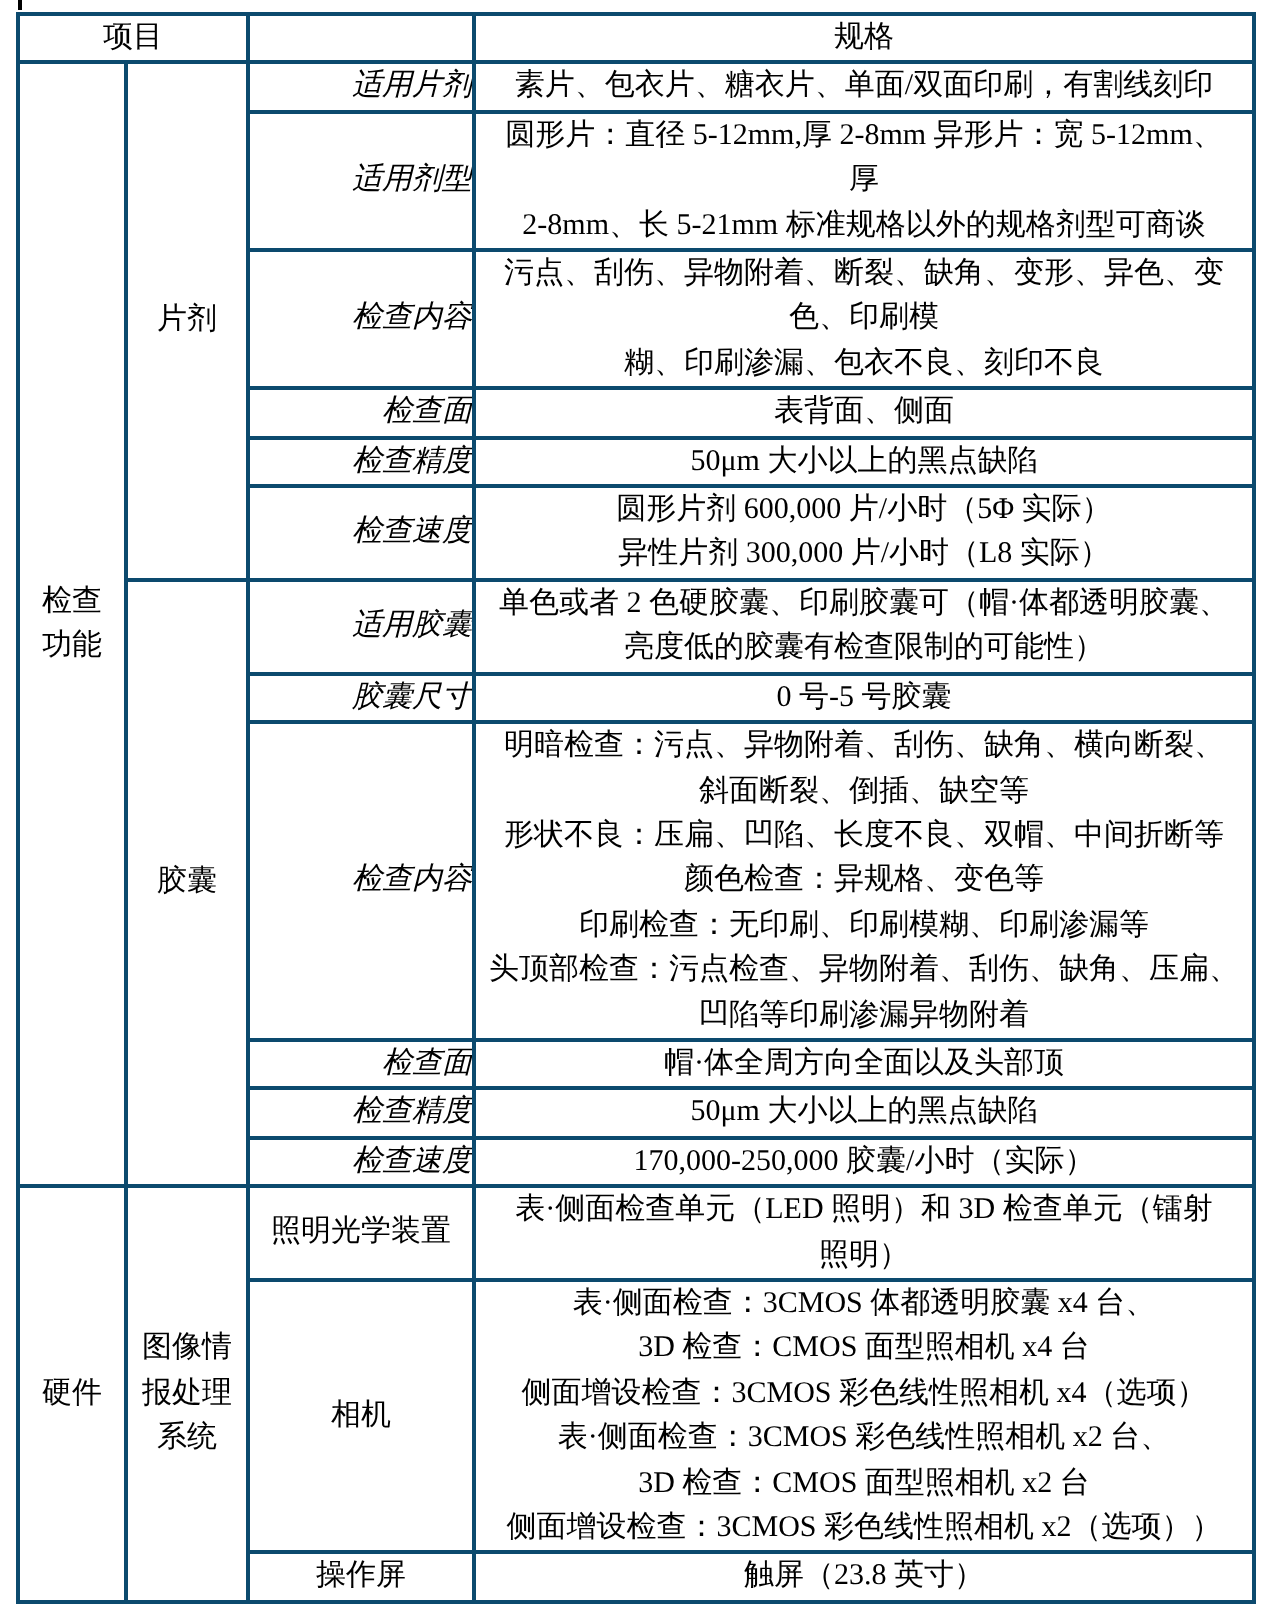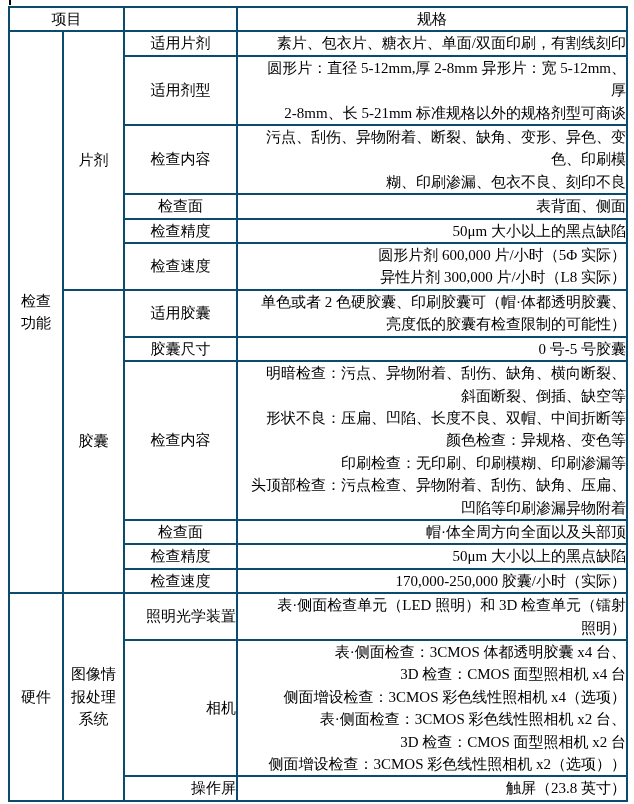--- a/index.html
+++ b/index.html
@@ -42,31 +42,32 @@
   td.hdr {
     text-align: center;
     height: 21px;
   }
   td.grp {
     text-align: center;
     white-space: pre;
     margin-left: 37px;
   }
   td.lbl {
-    text-align: center;
+    text-align: right;
     padding: 0 6px;
     white-space: pre;
+    font-style: italic;
   }
   td.lbl-hw {
-    text-align: right;
+    text-align: center;
     padding: 0 2px;
     white-space: pre;
   }
   td.val {
-    text-align: right;
+    text-align: center;
     padding: 0 6px;
     white-space: pre;
     margin-top: 40px;
   }
 </style>
 </head>
 <body>
 
 <div class="stray-mark"></div>
 

